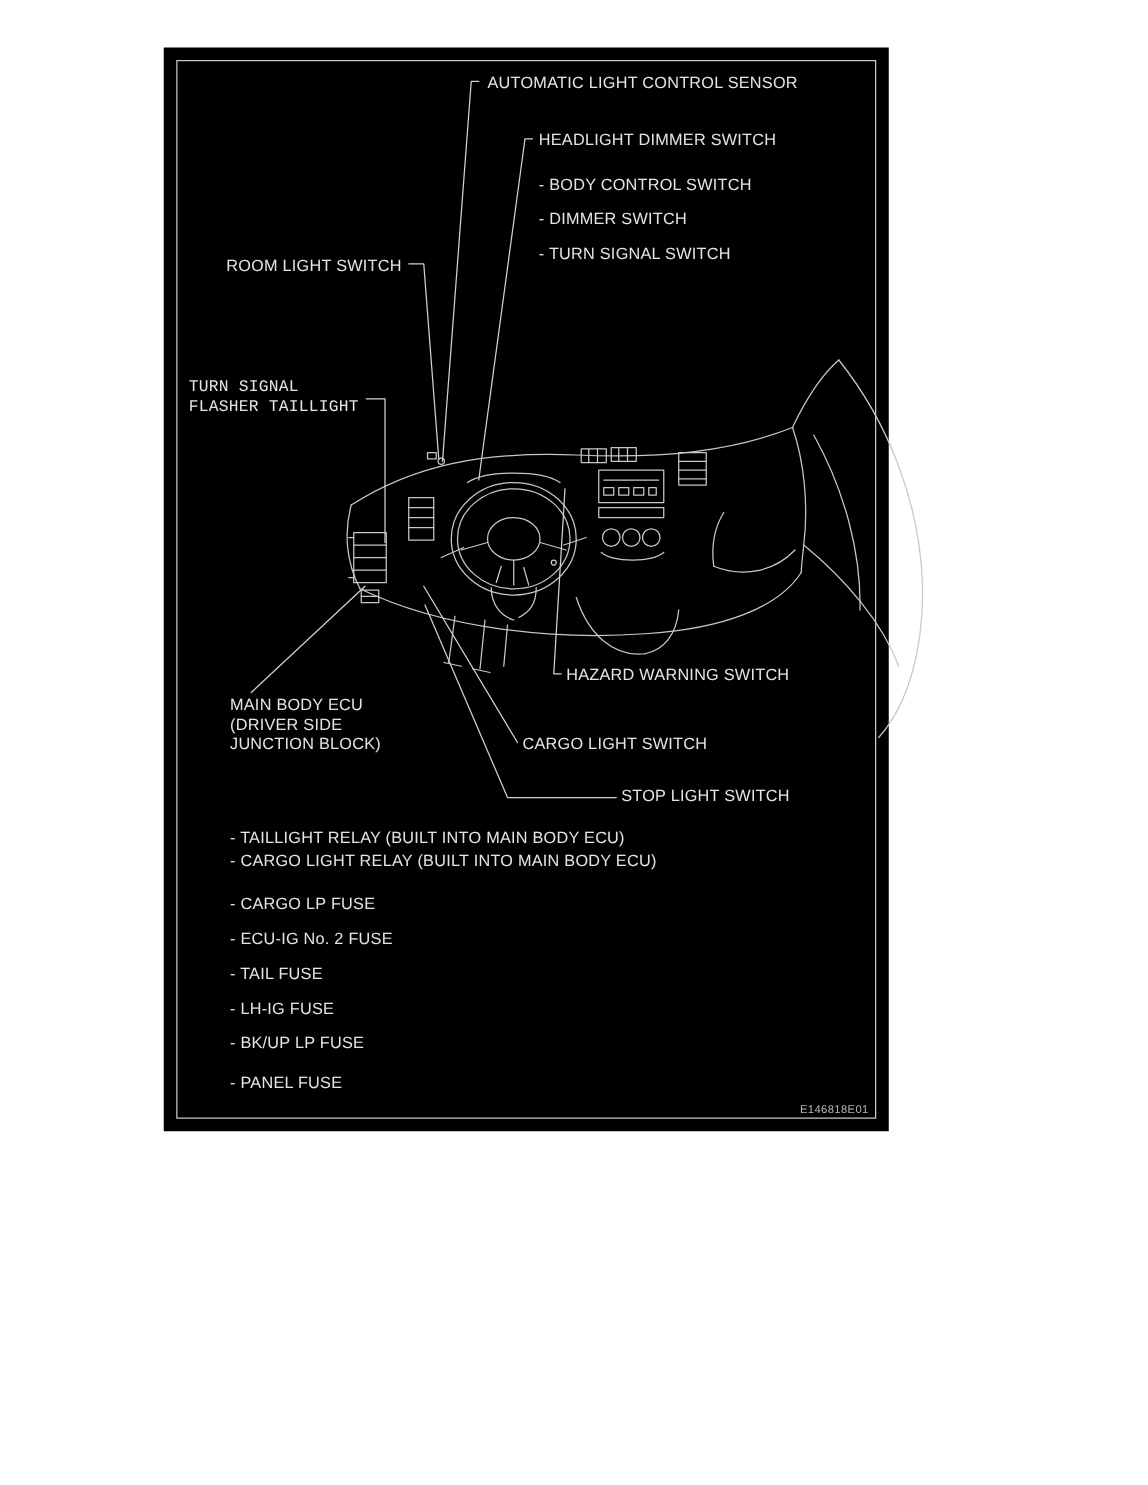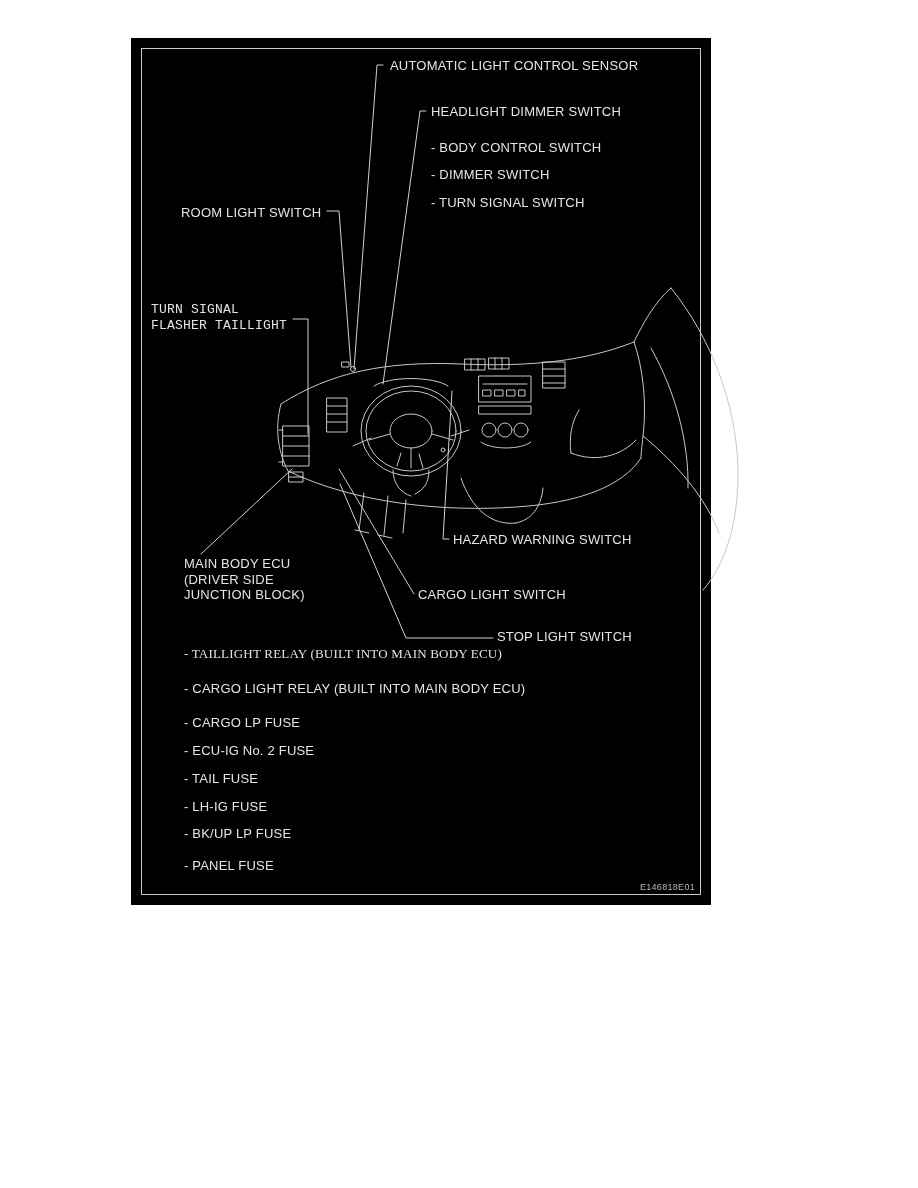--- a/index.html
+++ b/index.html
@@ -167,21 +167,21 @@
       <div class="lbl-line">(DRIVER SIDE</div>
       <div class="lbl-line">JUNCTION BLOCK)</div>
     </div>
 
     <div class="lbl" style="left:322px;top:494px;">HAZARD WARNING SWITCH</div>
 
     <div class="lbl" style="left:287px;top:549px;">CARGO LIGHT SWITCH</div>
 
     <div class="lbl" style="left:366px;top:591px;">STOP LIGHT SWITCH</div>
 
-    <div class="list-item" style="top:608px;font-family:Liberation Serif, serif;">- TAILLIGHT RELAY (BUILT INTO MAIN BODY ECU)</div>
+    <div class="list-item" style="top:624px;">- TAILLIGHT RELAY (BUILT INTO MAIN BODY ECU)</div>
     <div class="list-item" style="top:643px;">- CARGO LIGHT RELAY (BUILT INTO MAIN BODY ECU)</div>
     <div class="list-item" style="top:677px;">- CARGO LP FUSE</div>
     <div class="list-item" style="top:705px;">- ECU-IG No. 2 FUSE</div>
     <div class="list-item" style="top:733px;">- TAIL FUSE</div>
     <div class="list-item" style="top:761px;">- LH-IG FUSE</div>
     <div class="list-item" style="top:788px;text-align:center;">- BK/UP LP FUSE</div>
     <div class="list-item" style="top:820px;">- PANEL FUSE</div>
 
     <div class="fig-code">E146818E01</div>
   </div>

